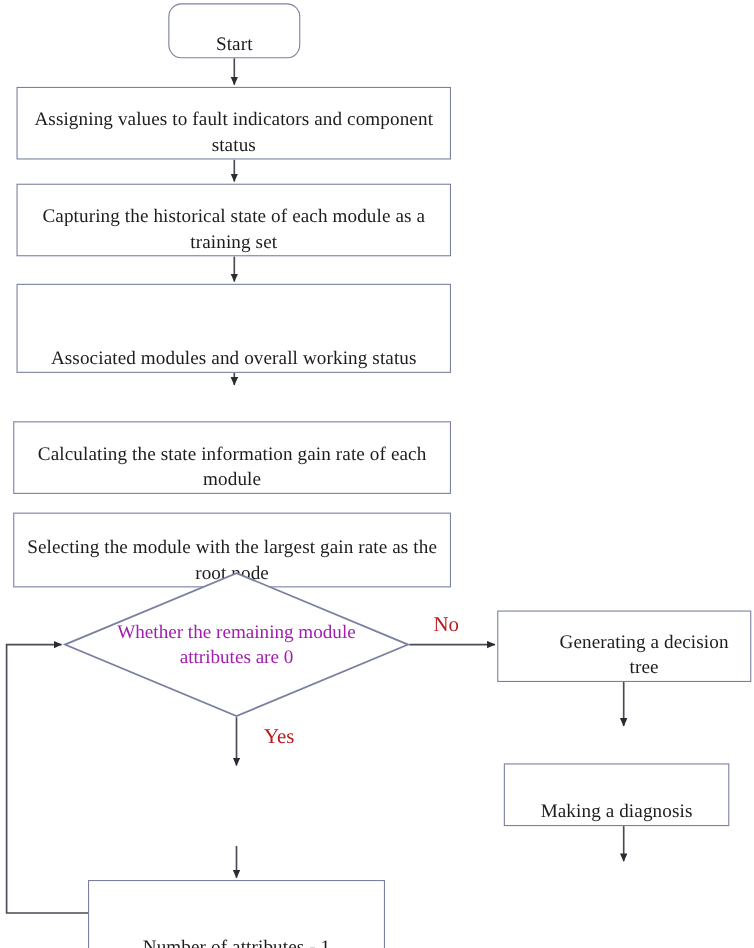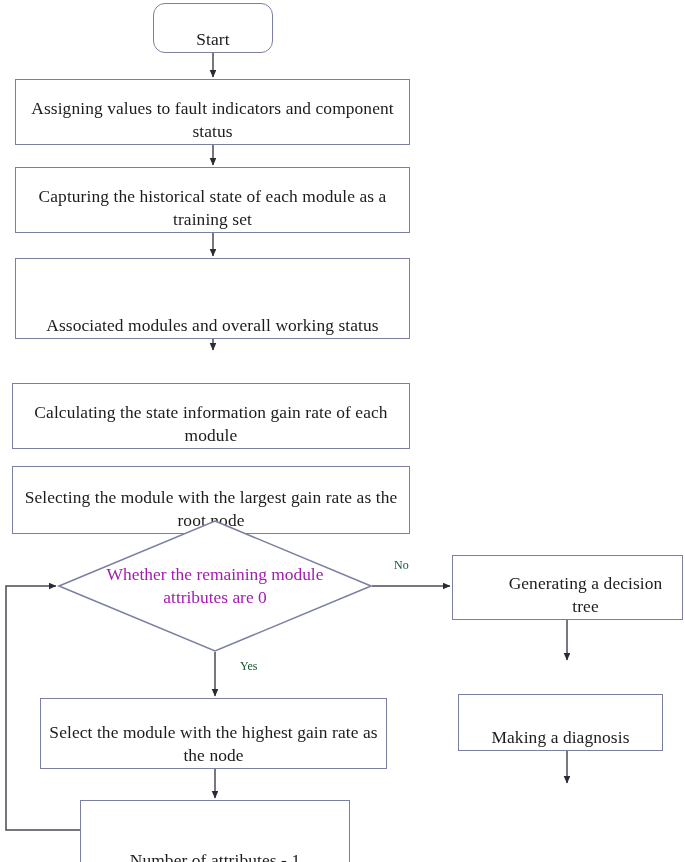--- a/index.html
+++ b/index.html
@@ -70,22 +70,22 @@
     justify-content: center;
     text-align: center;
     font-size: 17.4px;
     line-height: 1.3;
     color: #a21caf;
     padding: 0 34px;
     box-sizing: border-box;
   }
   .edge-label {
     position: absolute;
-    font-size: 12px;
-    color: #14532d;
+    font-size: 19px;
+    color: #b91c1c;
     white-space: nowrap;
   }
 </style>
 </head>
 <body>
 
 <div id="flow-root">
 
   <svg id="edge-layer" width="685" height="862" viewBox="0 0 685 862" aria-hidden="true">
     <defs>
@@ -146,23 +146,20 @@
     <span class="node-text">Selecting the module with the largest gain rate as the root node</span>
   </div>
 
   <div class="diamond-wrap" style="left:58px; top:520px; width:314px; height:132px;">
     <svg width="314" height="132" viewBox="0 0 314 132" aria-hidden="true">
       <polygon points="157,1 313,66 157,131 1,66" fill="#ffffff" stroke="#7b80a0" stroke-width="1.6"></polygon>
     </svg>
     <div class="diamond-label">Whether the remaining module attributes are 0</div>
   </div>
 
-  <div class="node" style="left:40px; top:698px; width:347px; height:71px;">
-    <span class="node-text">Select the module with the highest gain rate as the node</span>
-  </div>
 
   <div class="node" style="left:80px; top:800px; width:270px; height:74px;">
     <span class="node-text">Number of attributes - 1</span>
   </div>
 
   <div class="node" style="left:452px; top:555px; width:231px; height:65px;padding-left:44px;">
     <span class="node-text">Generating a decision tree</span>
   </div>
 
   <div class="node" style="left:458px; top:694px; width:205px; height:57px;">

